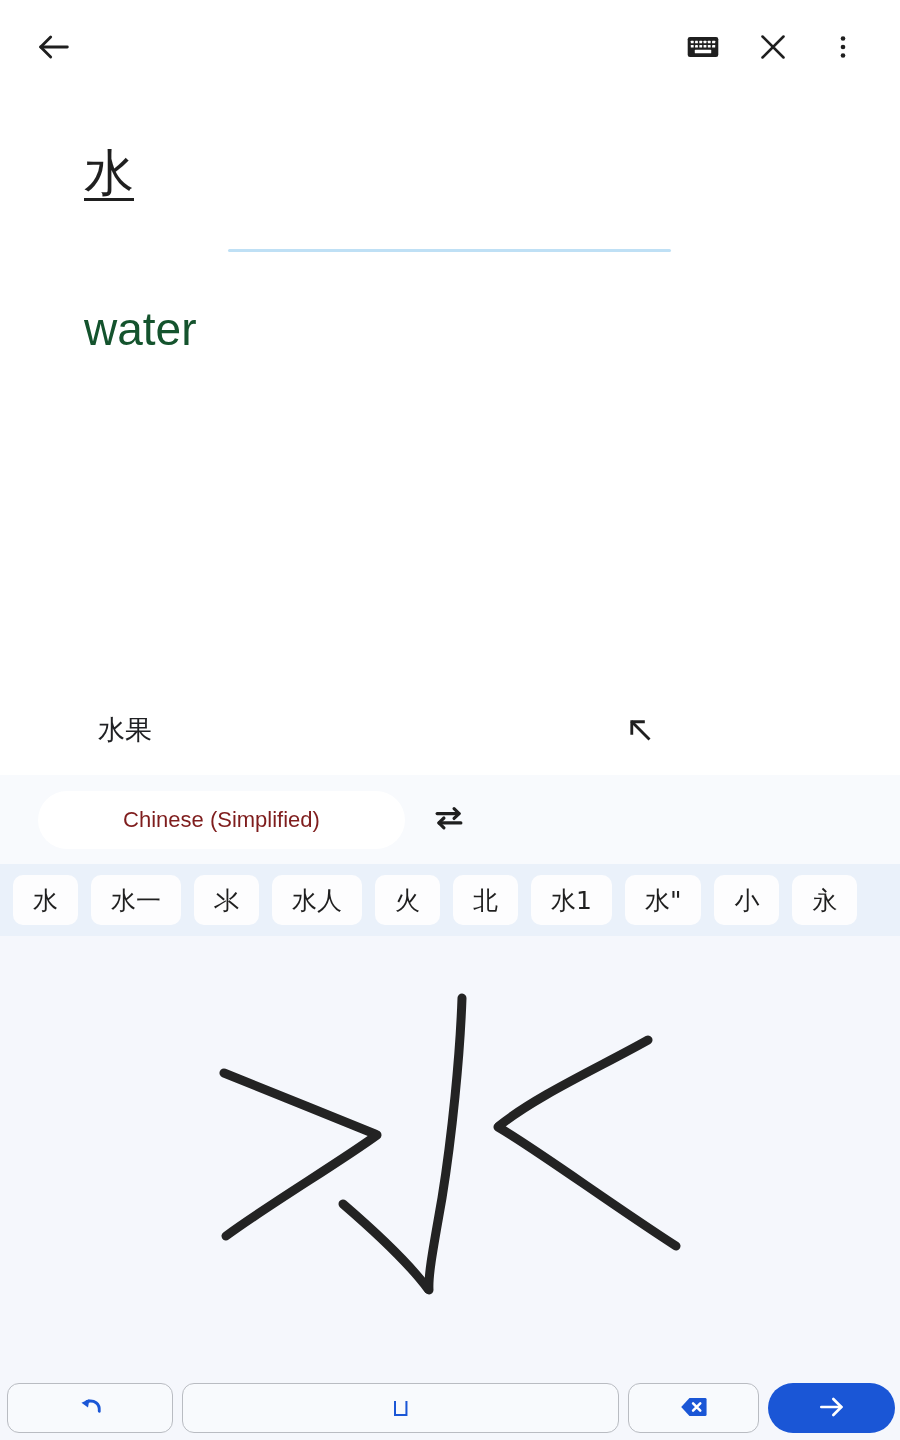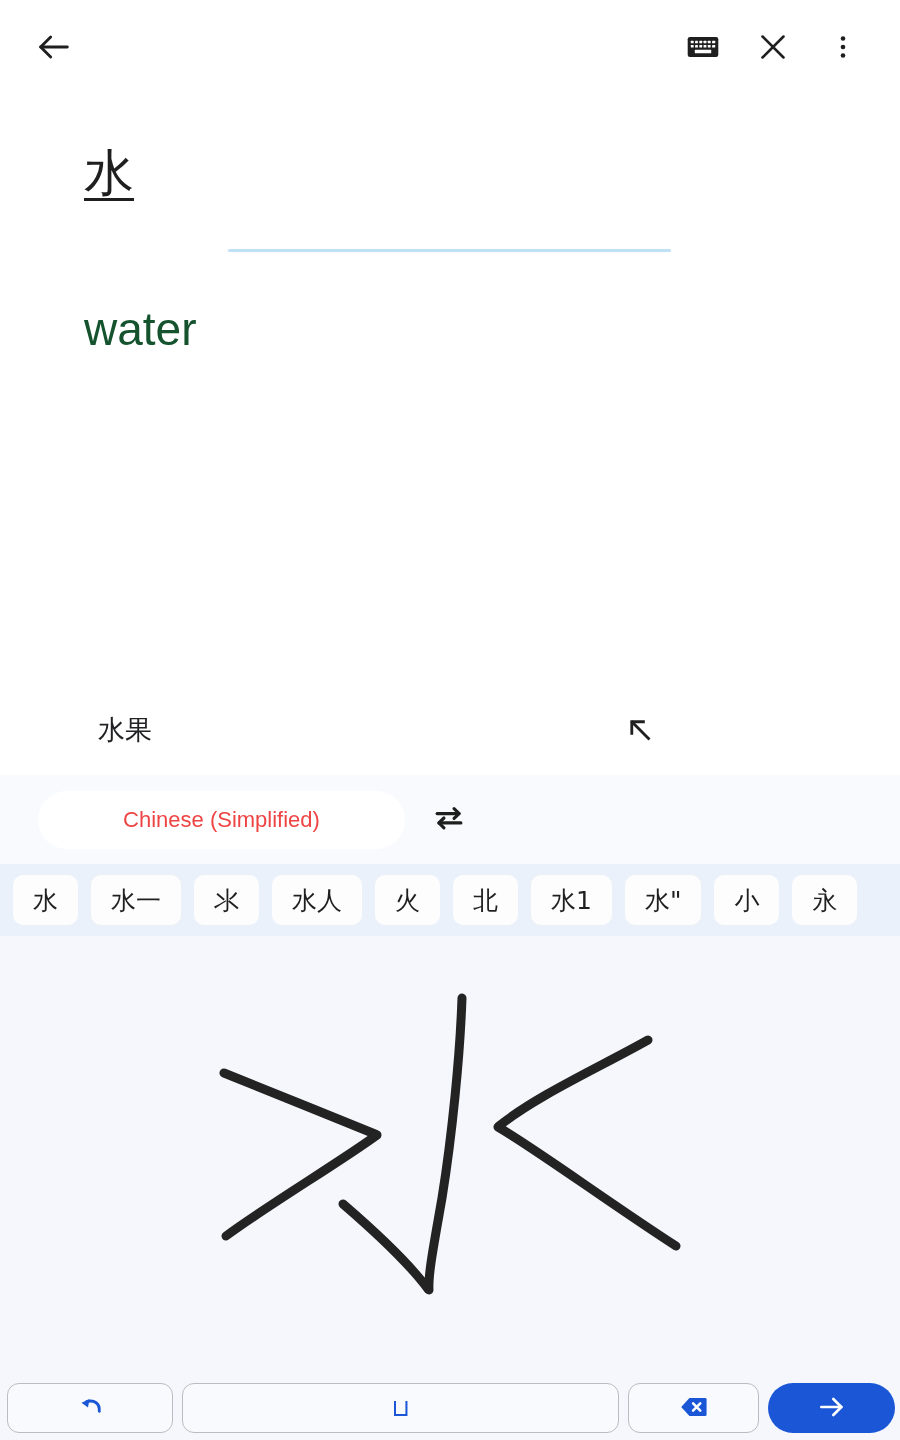--- a/index.html
+++ b/index.html
@@ -134,21 +134,21 @@
     align-items: center;
   }
   .lang-pill {
     height: 58px;
     border-radius: 30px;
     background: #ffffff;
     display: flex;
     align-items: center;
     justify-content: center;
     font-size: 22px;
-    color: #ef4444;
+    color: #7f1d1d;
     border: none;
     padding: 0;
     cursor: pointer;
     font-family: "Liberation Sans", "DejaVu Sans", sans-serif;
   }
   .lang-pill.source { width: 367px; margin-left: 38px; }
   .lang-pill.target { width: 367px; margin-left: 0px; }
   .swap-btn {
     width: 88px;
     height: 58px;

